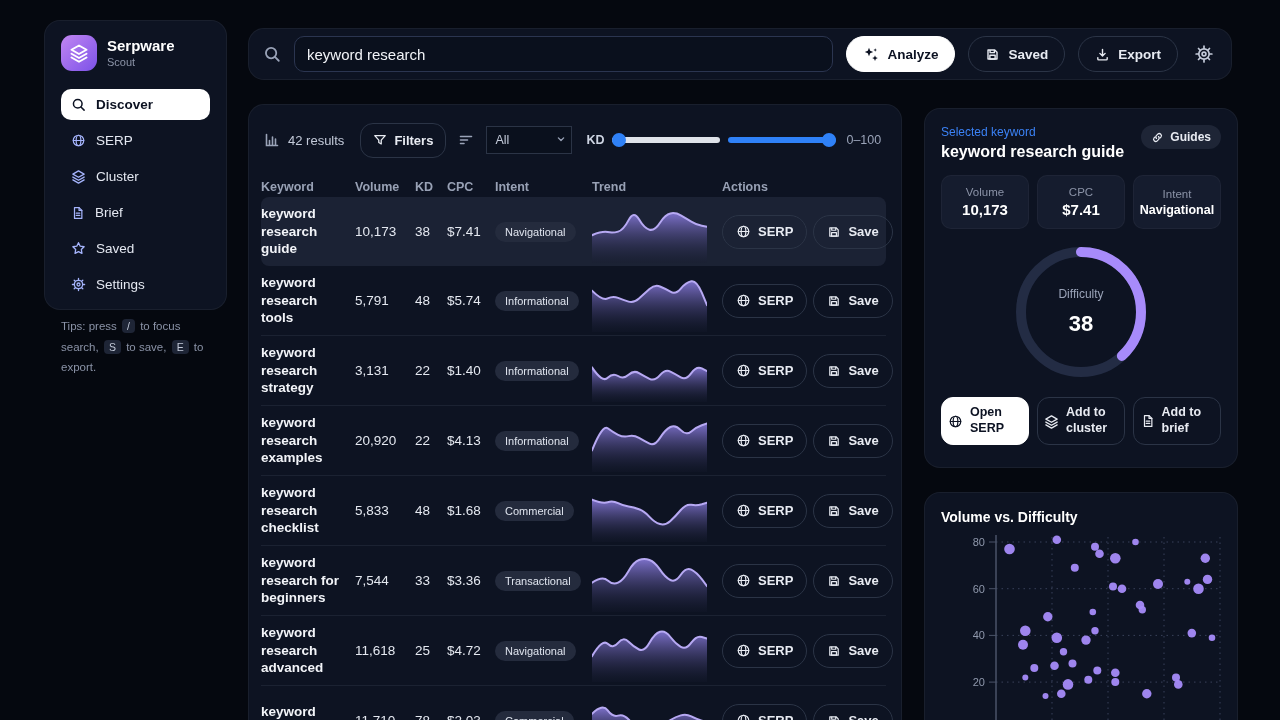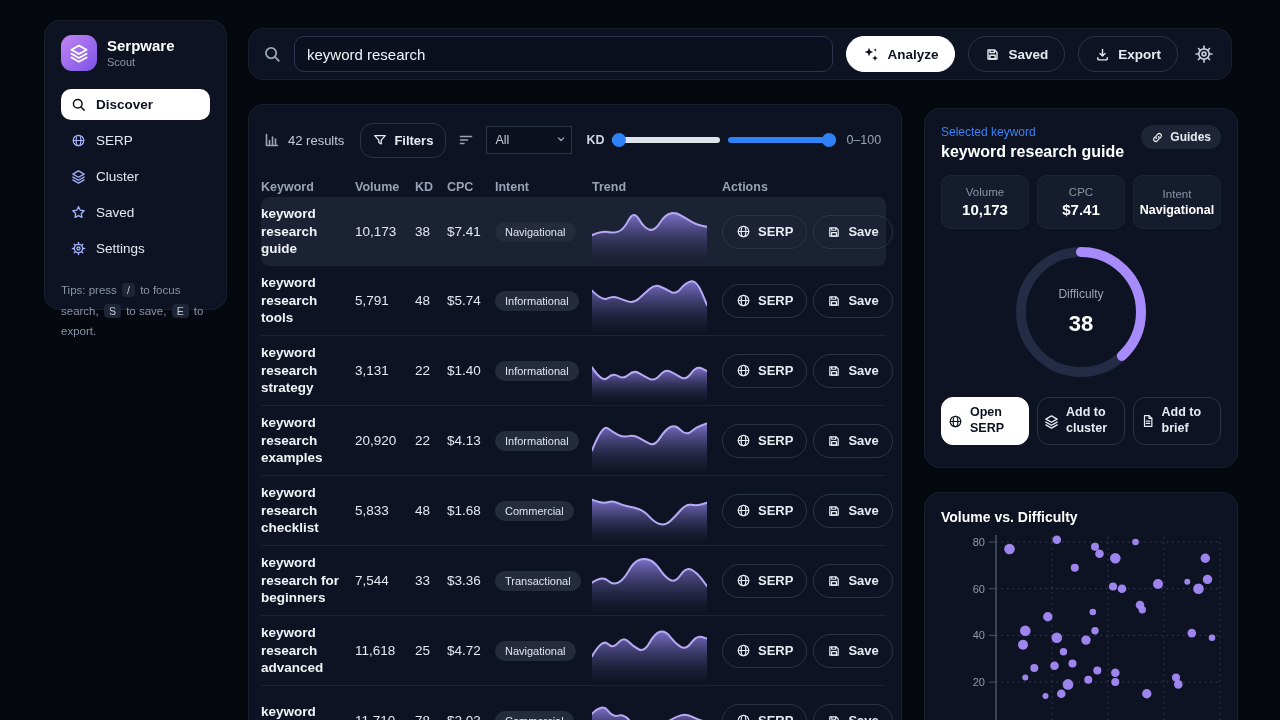--- a/index.html
+++ b/index.html
@@ -167,20 +167,30 @@
       </div>
       <div class="nav-item">
         <span class="ico">
           <svg width="15" height="15" viewBox="0 0 16 16" fill="none" stroke="currentColor" stroke-width="1.4" stroke-linecap="round" stroke-linejoin="round">
             <path d="M8 2 14 5.4 8 8.8 2 5.4Z"></path>
             <path d="M2 8.6 8 12l6-3.4"></path>
             <path d="M2 11.6 8 15l6-3.4"></path>
           </svg>
         </span>
         <span>Cluster</span>
+      </div>
+      <div class="nav-item">
+        <span class="ico">
+          <svg width="14" height="14" viewBox="0 0 16 16" fill="none" stroke="currentColor" stroke-width="1.4" stroke-linecap="round" stroke-linejoin="round">
+            <path d="M4 1.8h5.2L12.4 5v9.2H4z"></path>
+            <path d="M9.2 1.8V5h3.2"></path>
+            <path d="M6 8.2h4M6 10.8h4"></path>
+          </svg>
+        </span>
+        <span>Brief</span>
       </div>
       <div class="nav-item">
         <span class="ico">
           <svg width="15" height="15" viewBox="0 0 16 16" fill="none" stroke="currentColor" stroke-width="1.4" stroke-linejoin="round">
             <path d="M8 1.8l1.85 3.75 4.15.6-3 2.92.7 4.13L8 11.25l-3.7 1.95.7-4.13-3-2.92 4.15-.6z"></path>
           </svg>
         </span>
         <span>Saved</span>
       </div>
       <div class="nav-item">

